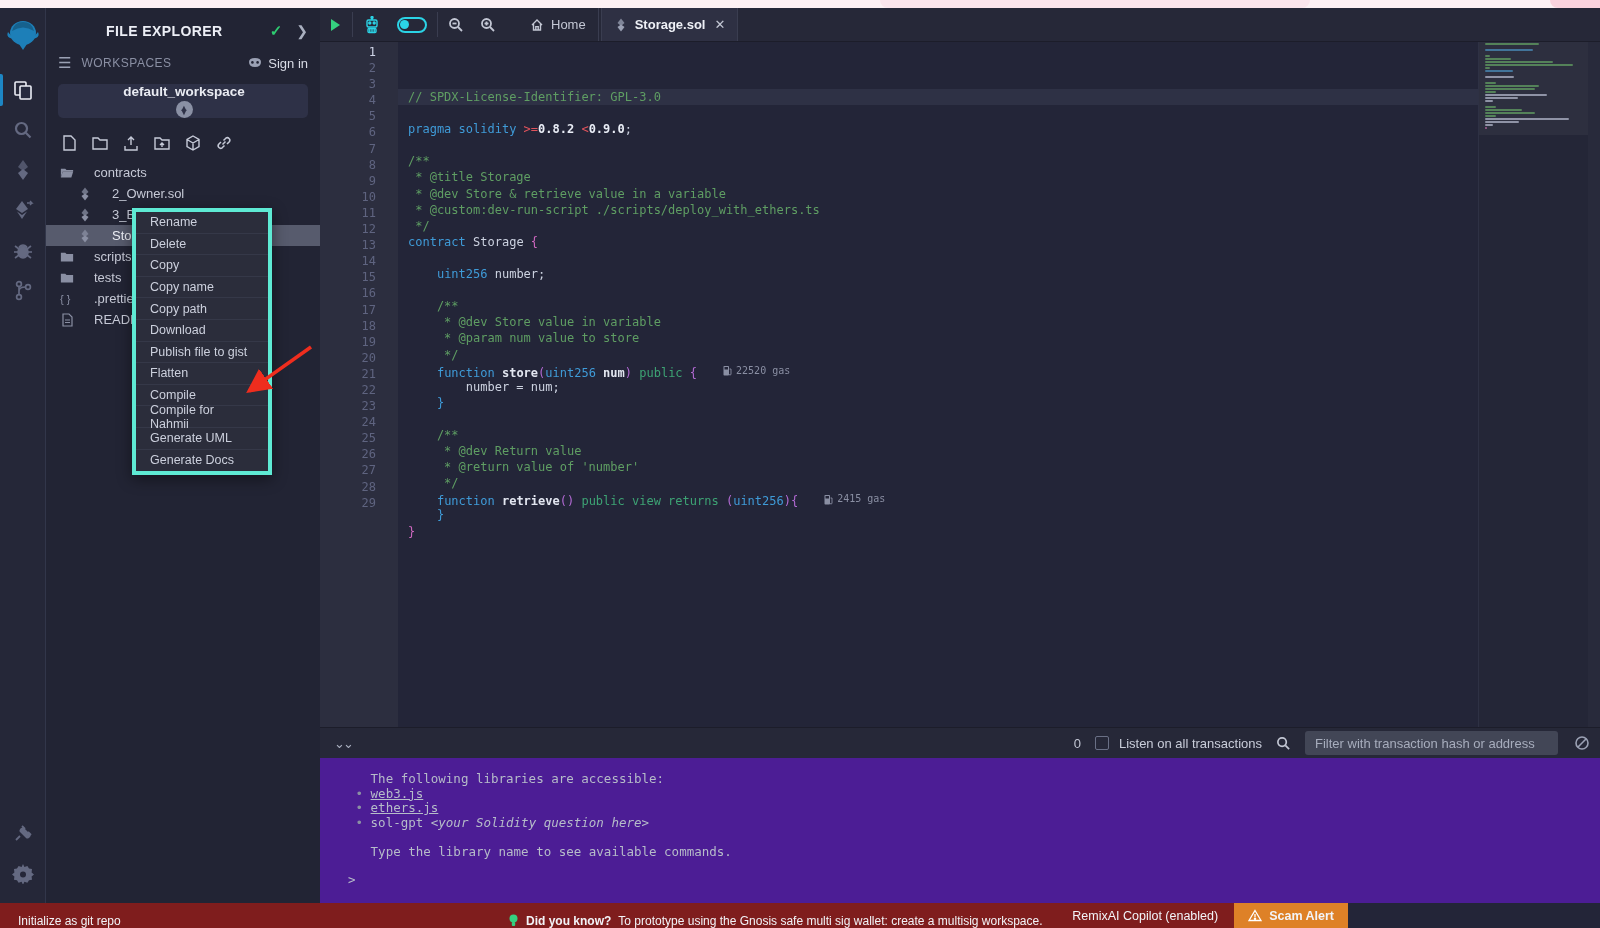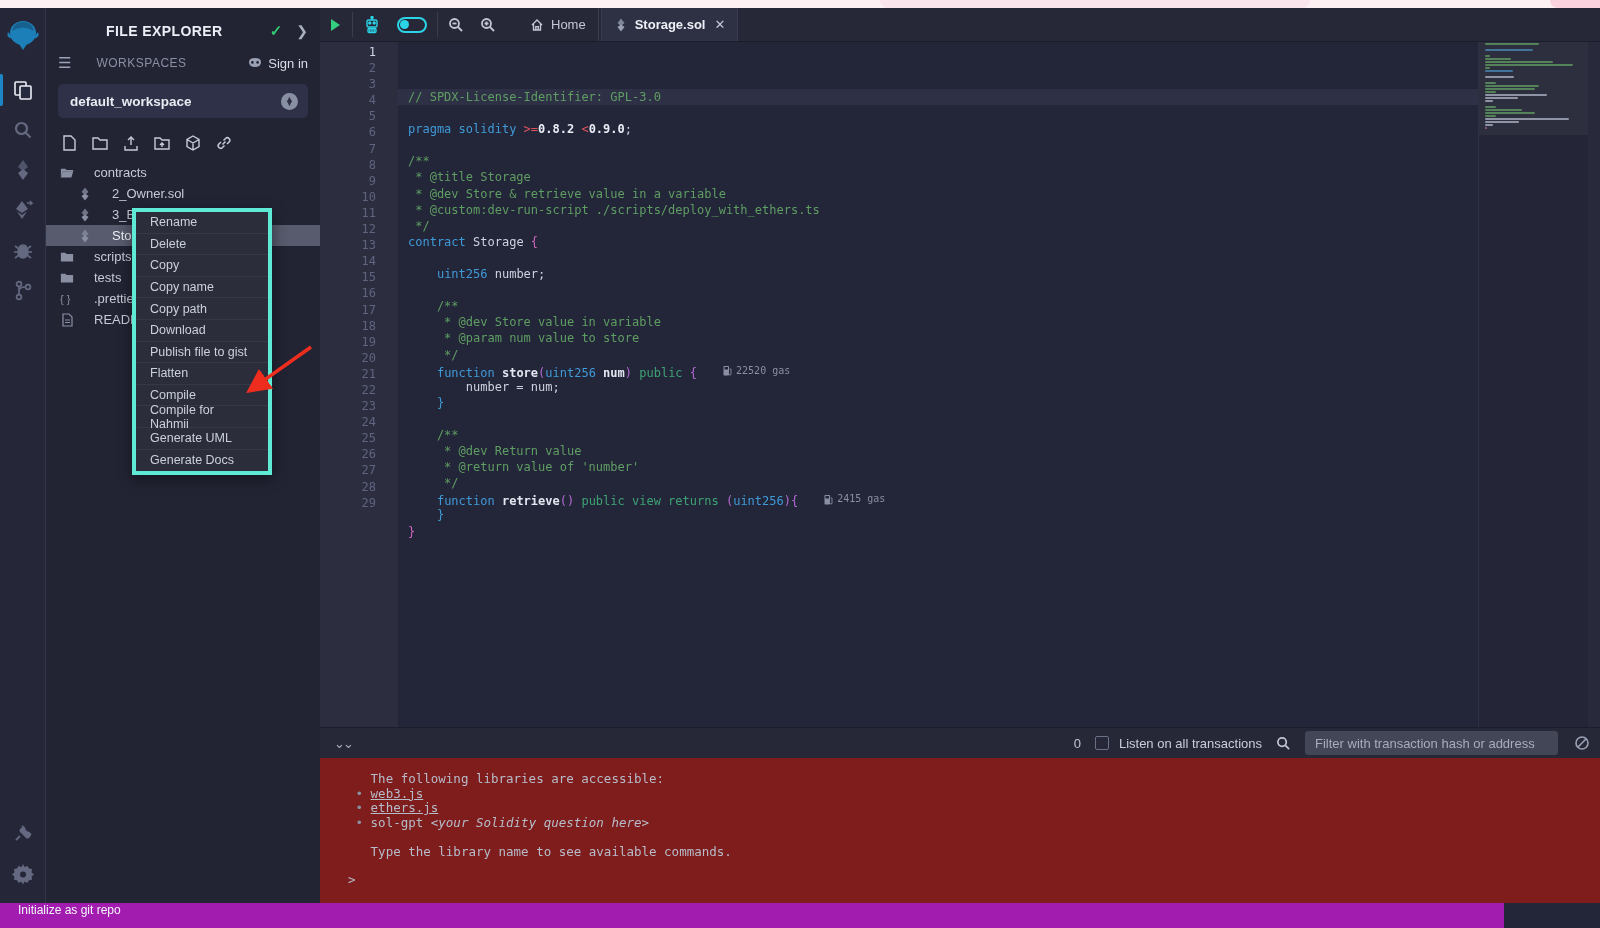--- a/index.html
+++ b/index.html
@@ -24,24 +24,24 @@
   .rail-bottom { margin-bottom:10px; display:flex; flex-direction:column; align-items:center; }
 
   
   .sidepanel { width:274px; background:#222434; position:relative; padding:10px 12px 0 12px; }
   .sp-header { display:flex; align-items:center; height:26px;margin-left:48px; }
   .sp-title { color:#eceef5; font-weight:bold; font-size:14px; letter-spacing:.4px; flex:1; }
   .sp-check { color:#2ecc71; font-size:15px; font-weight:bold; margin-right:14px; }
   .sp-chev { color:#aab0c0; font-size:14px; }
   .ws-row { display:flex; align-items:center; height:30px; margin-top:4px; color:#8a8fa3; }
   .ws-burger { font-size:15px; margin-right:10px; color:#9ba1b4; }
-  .ws-label { font-size:12px; letter-spacing:.5px; flex:1;margin-left:15px; }
+  .ws-label { font-size:12px; letter-spacing:.5px; flex:1; }
   .signin { display:flex; align-items:center; color:#d9dce6; font-size:13px; gap:5px; }
   .signin svg { width:16px; height:14px; }
-  .ws-select { margin-top:6px; height:34px; background:#2e3147; border-radius:5px; display:flex; align-items:center; padding:0 10px 0 12px; }
+  .ws-select { margin-top:6px; height:34px; background:#2e3147; border-radius:5px; display:flex; align-items:center; padding:0 10px 0 12px;flex-direction:column; }
   .ws-name { color:#e9ebf2; font-size:13.5px; font-weight:bold; flex:1; }
   .ws-badge { width:17px; height:17px; border-radius:50%; background:#8a90a4; color:#2e3147; font-size:9px; display:flex; align-items:center; justify-content:center; flex-direction:column; line-height:4px; }
   .sp-tools { display:flex; gap:13px; margin:16px 0 10px 2px; color:#c6cad8; }
   .sp-tools svg { width:18px; height:18px; }
 
   .tree { margin-left:-12px; margin-right:-12px; font-size:13px; color:#c6c9d6; }
   .tree-row { display:flex; align-items:center; height:21px; padding-left:14px; gap:20px; }
   .tree-row.ind { padding-left:32px; }
   .tree-row.selected { background:#575b6d; color:#eceef5; }
   .tree-row svg { width:14px; height:14px; flex:none; color:#8a8fa3; }
@@ -95,28 +95,28 @@
   .th-chev { color:#aab0c0; font-size:13px; letter-spacing:-2px; margin-left:4px; }
   .th-right { margin-left:auto; display:flex; align-items:center; gap:14px; }
   .th-count { color:#c3c7d4; font-size:13px; }
   .chk { width:14px; height:14px; border:1px solid #6a7086; border-radius:2px; background:transparent; }
   .th-listen { color:#c9cdda; font-size:13px; margin-left:-4px; }
   .th-search { color:#c3c7d4; }
   .th-input { width:253px; height:24px; background:#424656; border:none; border-radius:3px; color:#e0e3ec; font-size:13px; padding:0 10px; font-family:"Liberation Sans", sans-serif; }
   .th-input::placeholder { color:#a7adbd; }
   .th-ban { color:#9ba1b4; margin-left:2px; }
 
-  .terminal { height:145px; background:#7f1d1d; font-family:"DejaVu Sans Mono", monospace; font-size:12.5px; line-height:14.5px; color:#b6bcc9; padding:14px 0 0 28px; white-space:pre; }
+  .terminal { height:145px; background:#4c1d95; font-family:"DejaVu Sans Mono", monospace; font-size:12.5px; line-height:14.5px; color:#b6bcc9; padding:14px 0 0 28px; white-space:pre; }
   .terminal .bullet { color:#8a8fa3; }
   .terminal .link { text-decoration:underline; }
   .terminal .it { font-style:italic; }
   .terminal .prompt { margin-top:14px; }
 
   
-  .statusbar { position:absolute; left:0; top:903px; width:1504px; height:25px; background:#a21caf; display:flex; align-items:flex-start; color:#f2f4f8; font-size:12px; }
+  .statusbar { position:absolute; left:0; top:903px; width:1348px; height:25px; background:#7f1d1d; display:flex; align-items:flex-end; color:#f2f4f8; font-size:12px; }
   .sb-left { margin-left:18px; }
   .sb-center { position:absolute; left:508px; display:flex; align-items:center; gap:7px; }
   .sb-bulb { color:#35d07f; }
   .sb-bold { font-weight:bold; }
   .sb-right { margin-left:auto; display:flex; align-items:center; height:100%;margin-top:40px; }
   .sb-copilot { margin-right:16px; font-size:12.5px; }
   .scam { height:100%; background:#de8127; display:flex; align-items:center; gap:7px; padding:0 14px; font-size:12.5px; font-weight:bold; }
   .scam svg { width:14px; height:13px; }
 </style>
 </head>
@@ -476,20 +476,28 @@
   <defs>
       <marker id="ah" markerWidth="9" markerHeight="9" refX="6" refY="3.5" orient="auto">
         <path d="M0,0 L7,3.5 L0,7 Z" fill="#ef2d1e"></path>
       </marker>
     </defs>
   <line x1="311" y1="347" x2="249" y2="391" stroke="#ef2d1e" stroke-width="3.5" marker-end="url(#ah)"></line>
 </svg>
 
 <div class="statusbar">
   <span class="sb-left">Initialize as git repo</span>
+  <span class="sb-center">
+    <svg class="sb-bulb" width="11" height="14" viewBox="0 0 11 14" fill="currentColor">
+        <circle cx="5.5" cy="4.5" r="4"></circle>
+        <rect x="3.8" y="8" width="3.4" height="4" rx="1"></rect>
+      </svg>
+    <span class="sb-bold">Did you know?</span>
+    <span>To prototype using the Gnosis safe multi sig wallet: create a multisig workspace.</span>
+  </span>
   <span class="sb-right">
     <span class="sb-copilot">RemixAI Copilot (enabled)</span>
     <span class="scam">
       <svg viewBox="0 0 14 13" fill="none" stroke="#fff" stroke-width="1.3">
           <path d="M7 1.5 L13 11.5 H1 Z"></path>
           <line x1="7" y1="5" x2="7" y2="8"></line>
           <circle cx="7" cy="9.8" r=".6" fill="#fff"></circle>
         </svg>
       <span>Scam Alert</span>
     </span>

